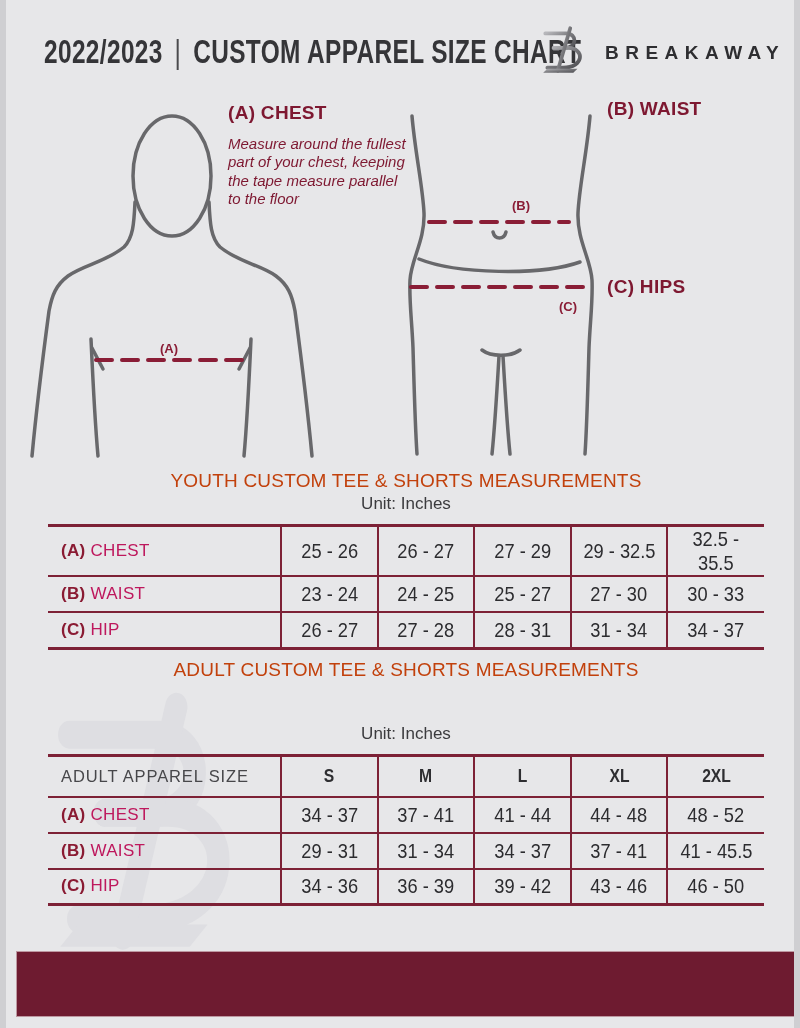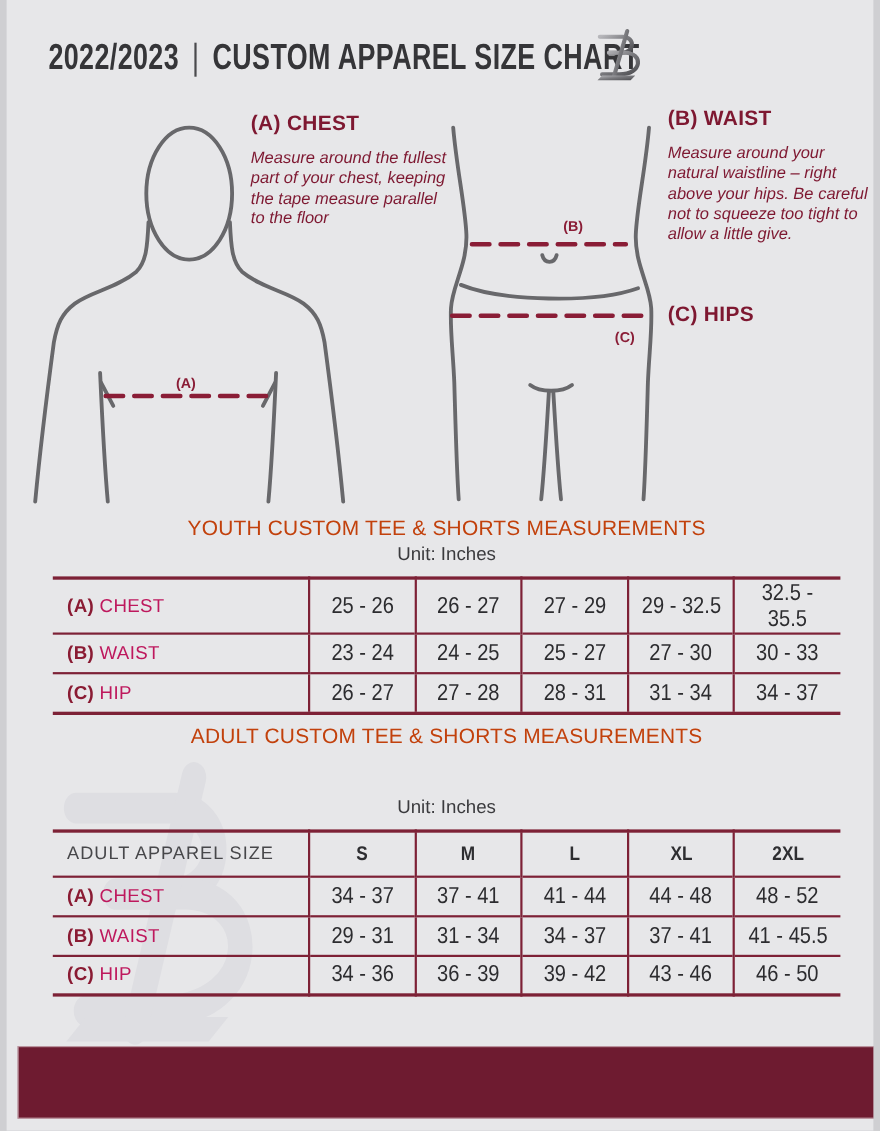--- a/index.html
+++ b/index.html
@@ -104,20 +104,21 @@
         </linearGradient>
       </defs>
       <g fill="none" stroke="url(#metal)" stroke-width="3.6" stroke-linecap="round">
         <path d="M7 8 H27 C38 8 38 22 26 22 H15"></path>
         <path d="M15 22 H29 C45 22 45 41 24 41 H9"></path>
         <path d="M31 3 L19 44"></path>
       </g>
       <path d="M5 46 H34 L38 42 H9 Z" fill="url(#metal)" stroke="none"></path>
     </svg>
 
+    <div class="brand">BREAKAWAY</div>
 
     <svg class="fig fig-left" width="290" height="362" viewBox="0 0 290 362" aria-hidden="true">
       <ellipse cx="146" cy="78" rx="39" ry="60"></ellipse>
       <path d="M109 104 C108 126 107 140 98 149 C80 164 57 167 42 178 C30 187 26 197 23 213 C17 258 11 305 6 358"></path>
       <path d="M183 104 C184 126 185 140 194 149 C212 164 235 167 250 178 C262 187 266 197 269 213 C275 258 281 305 286 358"></path>
       <path d="M65 241 C67 285 69 325 72 358"></path>
       <path d="M66 250 L77 271"></path>
       <path d="M225 241 C223 285 221 325 218 358"></path>
       <path d="M224 250 L213 271"></path>
       <path class="dash" d="M70 262 H222"></path>
@@ -138,21 +139,20 @@
       <text class="lbl" x="172" y="201" text-anchor="middle">(C)</text>
     </svg>
 
     <div class="inst inst-a">
       <div class="inst-title">(A) CHEST</div>
       <div class="inst-text">Measure around the fullest part of your chest, keeping the tape measure parallel to the floor</div>
     </div>
 
     <div class="inst inst-b">
       <div class="inst-title">(B) WAIST</div>
-      <div class="inst-text">Measure around your natural waistline – right above your hips. Be careful not to squeeze too tight to allow a little give.</div>
     </div>
 
     <div class="inst inst-c">
       <div class="inst-title">(C) HIPS</div>
     </div>
 
     <div class="sec-title" style="top:470px">YOUTH CUSTOM TEE &amp; SHORTS MEASUREMENTS</div>
     <div class="sec-unit" style="top:494px">Unit: Inches</div>
 
     <div class="tbl-wrap" style="top:524px">

